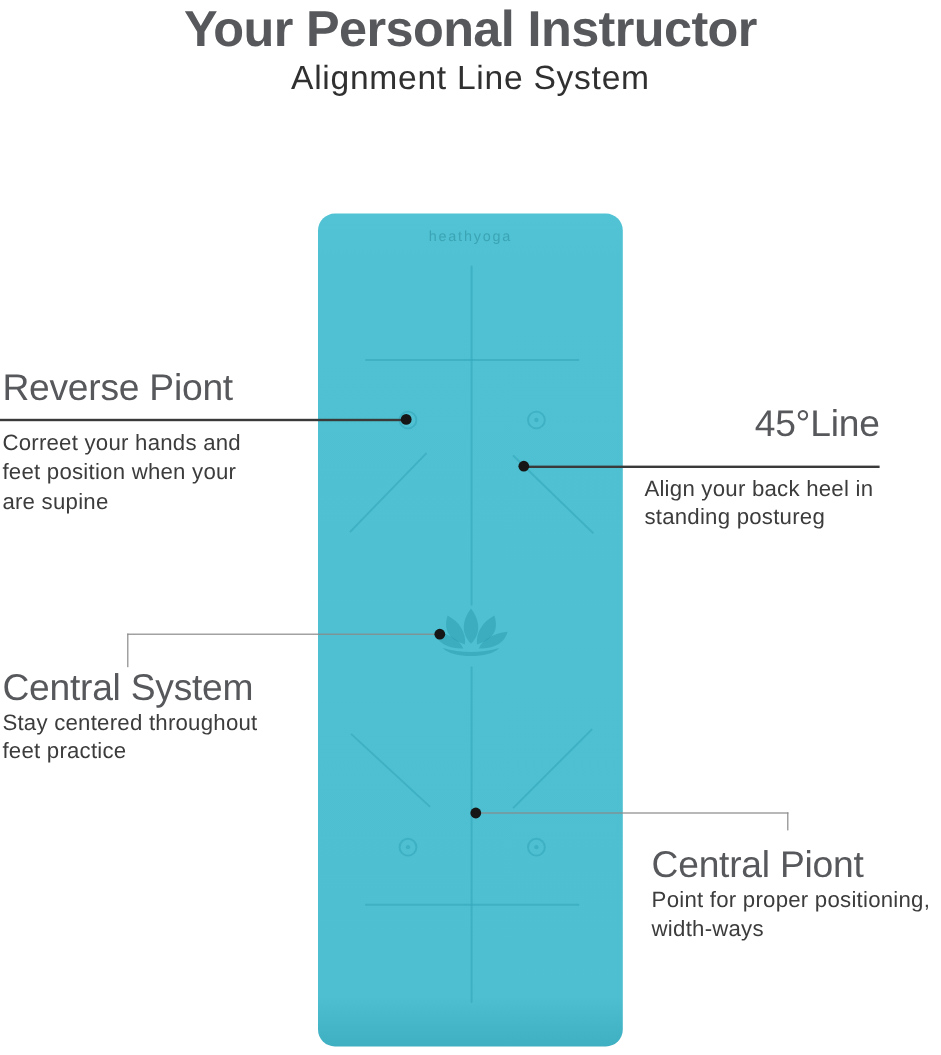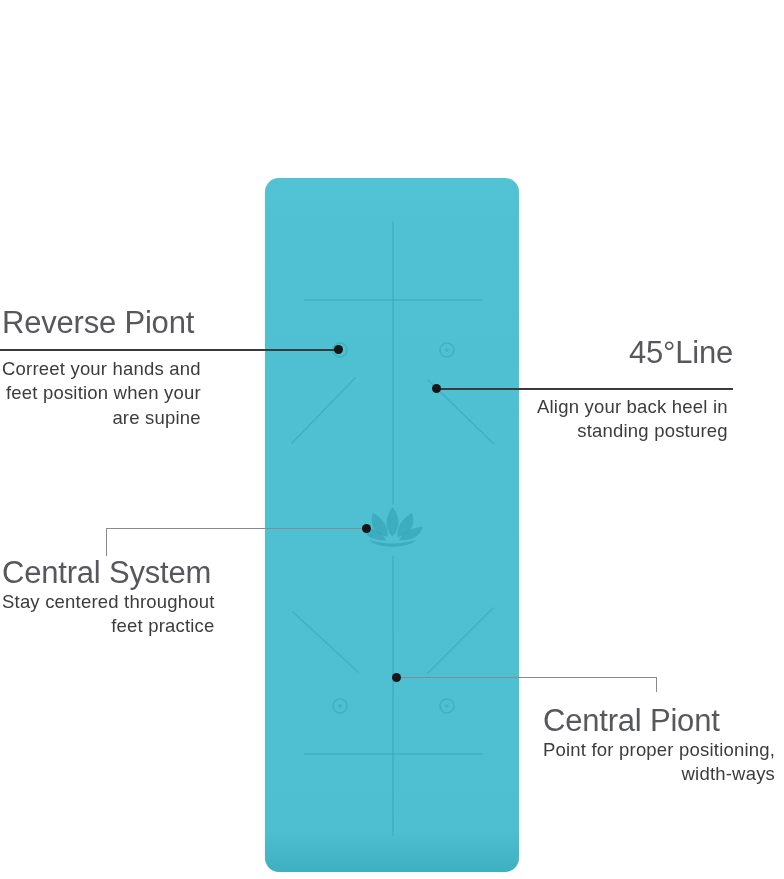--- a/index.html
+++ b/index.html
@@ -37,30 +37,33 @@
   .conn{position:absolute;background:var(--conn-dark);}
   .conn.gray{background:var(--conn-gray);}
   .dot{position:absolute;width:9px;height:9px;border-radius:50%;background:#161616;}
   
   .co-title{
     position:absolute;font-size:31px;font-weight:normal;color:var(--ink-head);
     letter-spacing:-0.2px;line-height:1.1;margin:0;white-space:nowrap;
   }
   .co-desc{
     position:absolute;font-size:18.5px;color:var(--ink-dark);letter-spacing:0.2px;
-    line-height:1.32;margin:0;white-space:pre-line;text-align:right;
+    line-height:1.32;margin:0;white-space:pre-line;
   }
 </style>
 </head>
 <body>
 
 <div class="canvas">
 
+  <h1 class="title">Your Personal Instructor</h1>
+  <h2 class="subtitle">Alignment Line System</h2>
 
   <div class="mat">
+    <div class="mat-brand">heathyoga</div>
     <svg class="mat-svg" width="254" height="694" viewBox="0 0 254 694">
       <g stroke="#35a7ba" stroke-opacity="0.6" stroke-width="1.6" fill="none" stroke-linecap="round">
 
         <line x1="128" y1="44" x2="128" y2="326"></line>
         <line x1="128" y1="378" x2="128" y2="657"></line>
 
         <line x1="40" y1="122" x2="217" y2="122"></line>
         <line x1="40" y1="576" x2="217" y2="576"></line>
 
         <line x1="90" y1="200" x2="27" y2="265"></line>

